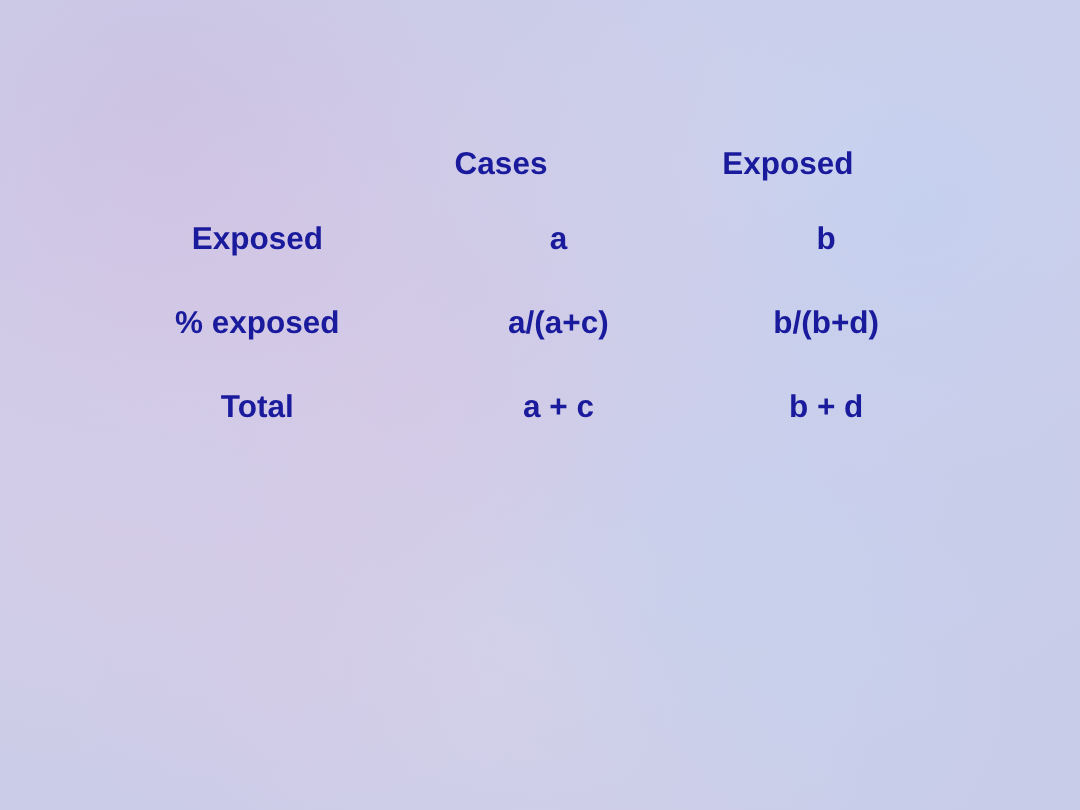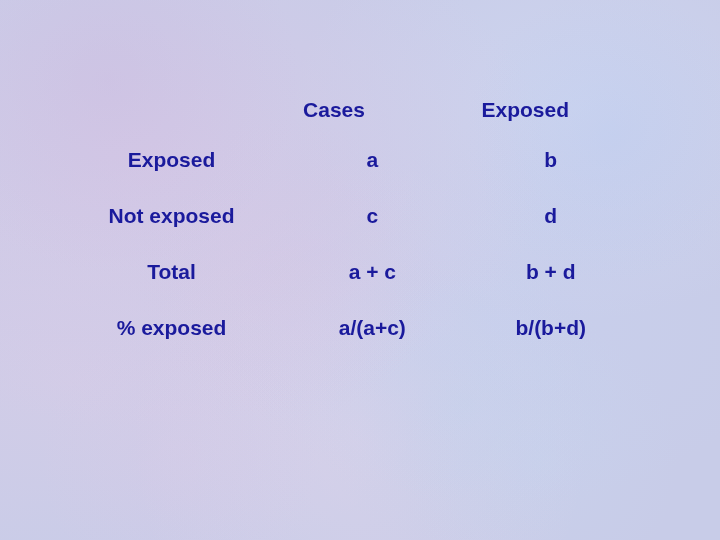--- a/index.html
+++ b/index.html
@@ -89,29 +89,24 @@
         <th class="col-controls">Exposed</th>
       </tr>
     </thead>
     <tbody id="table-body">
     <tr>
           <td class="col-label">Exposed</td>
           <td class="col-cases">a</td>
           <td class="col-controls">b</td>
         </tr>
         <tr>
-          <td class="col-label">Not exposed</td>
-          <td class="col-cases">c</td>
-          <td class="col-controls">d</td>
+          <td class="col-label">% exposed</td>
+          <td class="col-cases">a/(a+c)</td>
+          <td class="col-controls">b/(b+d)</td>
         </tr>
         <tr>
           <td class="col-label">Total</td>
           <td class="col-cases">a + c</td>
           <td class="col-controls">b + d</td>
         </tr>
-        <tr>
-          <td class="col-label">% exposed</td>
-          <td class="col-cases">a/(a+c)</td>
-          <td class="col-controls">b/(b+d)</td>
-        </tr>
       </tbody>
   </table>
 </div>
 
 </body></html>

